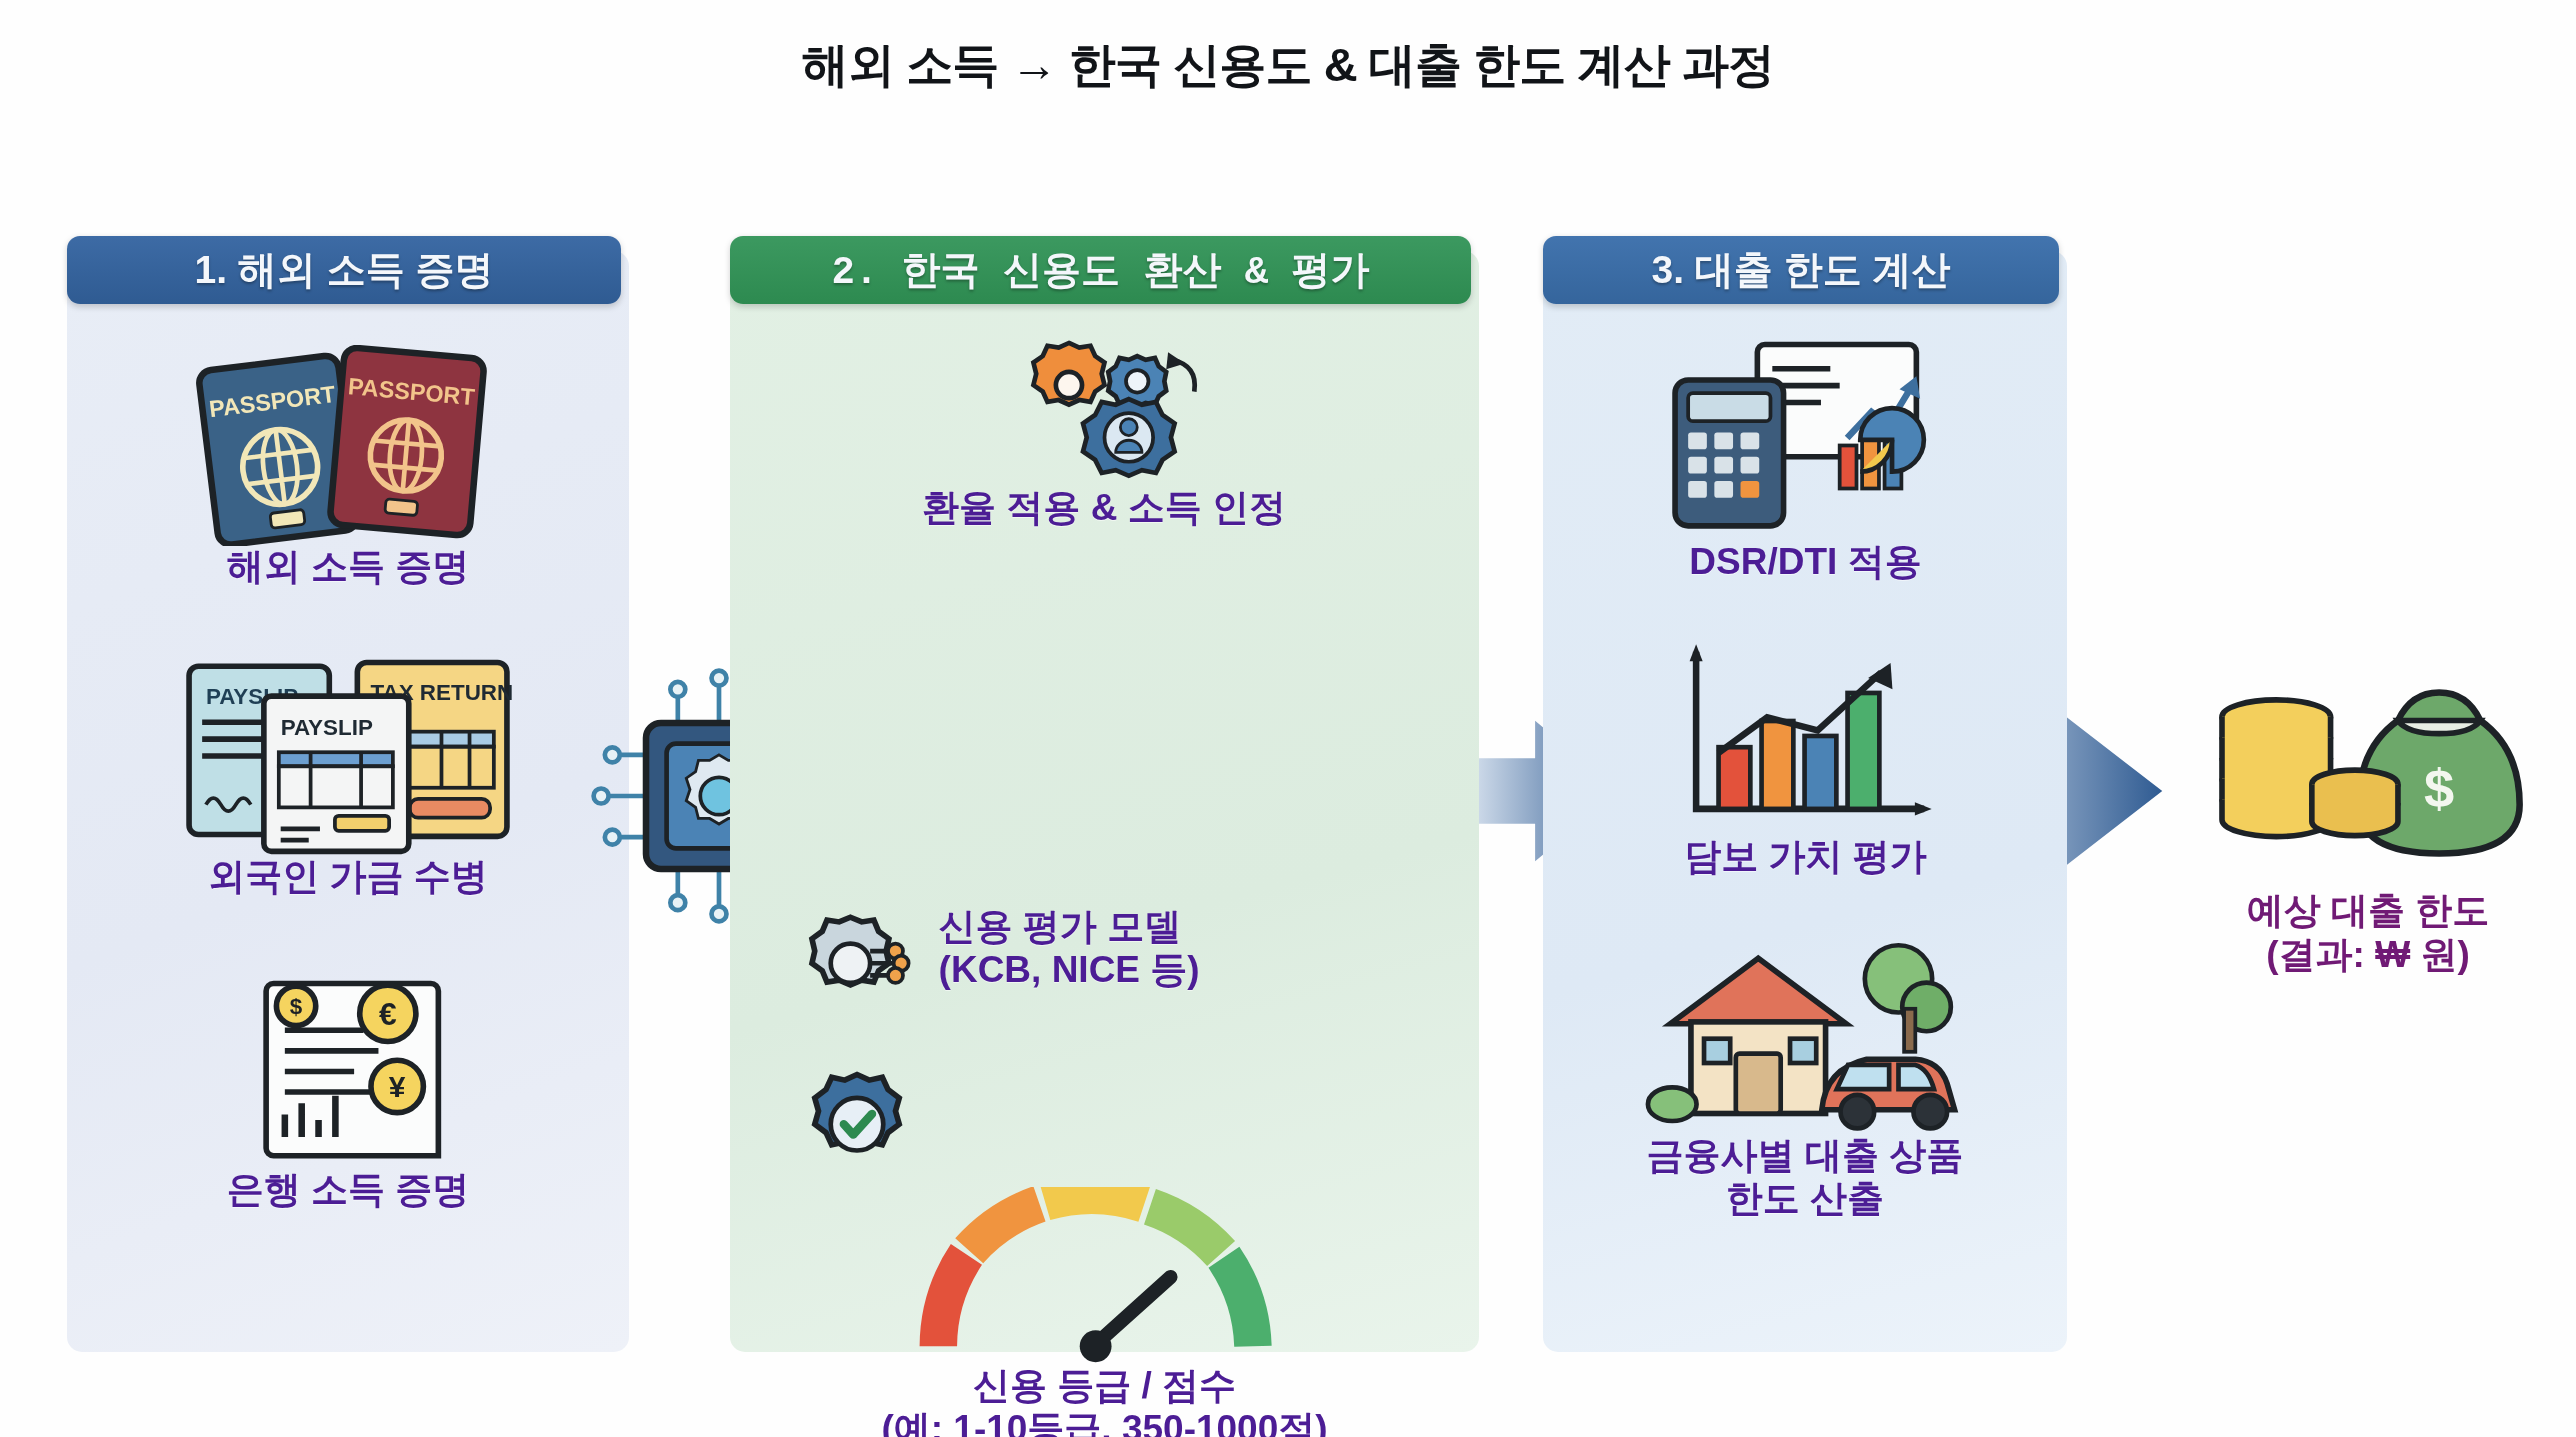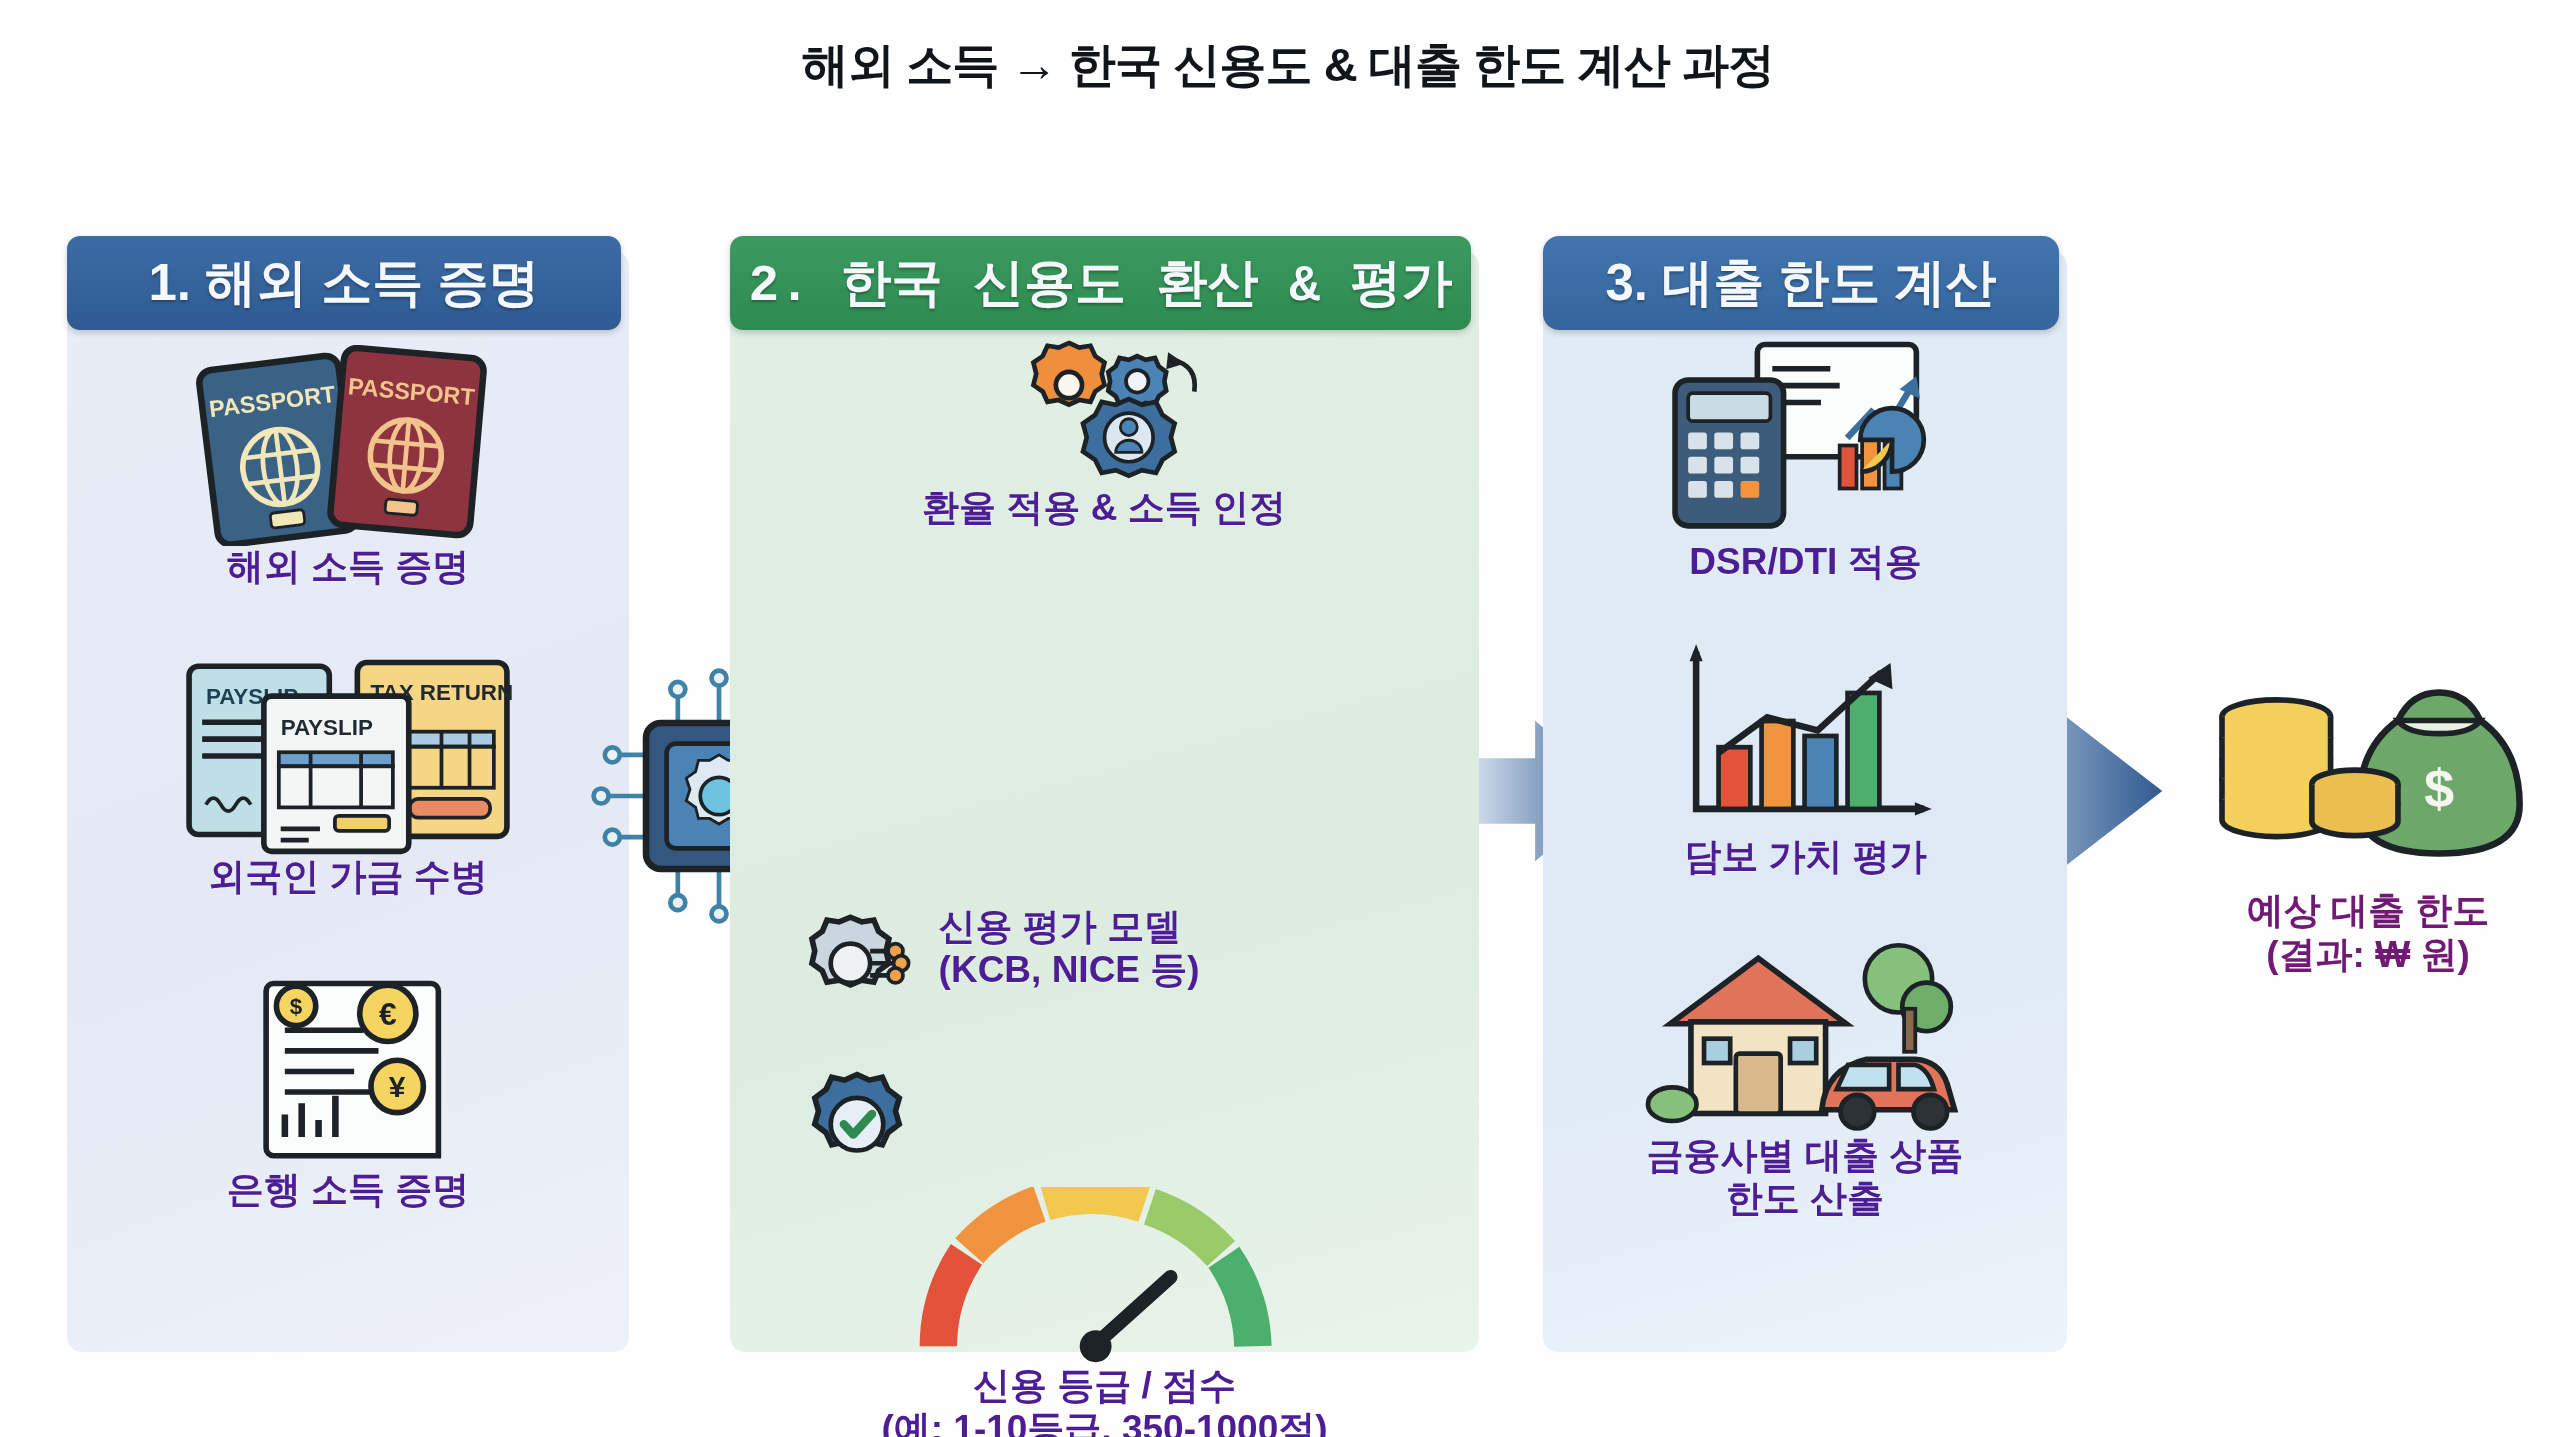--- a/index.html
+++ b/index.html
@@ -28,29 +28,29 @@
   .col-body {
     position: absolute; inset: 0;
     border-radius: 15px;
   }
   .col1 .col-body { background: linear-gradient(160deg,#e8edf6 0%, #e4e9f4 55%, #eef1f8 100%); }
   .col2 .col-body { background: linear-gradient(165deg,#e2f0e4 0%, #dcecdf 60%, #e9f4eb 100%); }
   .col3 .col-body { background: linear-gradient(165deg,#e2ecf6 0%, #dee9f5 60%, #ecf3fa 100%); }
 
   .col-header {
     position: absolute; top: -15px; left: 0; right: 8px;
-    height: 94px; border-radius: 13px;
+    height: 68px; border-radius: 13px;
     display: flex; align-items: center; justify-content: center;
-    color: #f4f7fb; font-size: 51px; font-weight: 800;
+    color: #f4f7fb; font-size: 39px; font-weight: 800;
     text-shadow: 0 1.9px 2.8px rgba(0,0,0,.30);
     box-shadow: 0 2.8px 6.6px rgba(0,0,0,.18);
   }
   .col1 .col-header { background: linear-gradient(180deg,#3d6ba5 0%, #2f5b92 100%); }
   .col2 .col-header { background: linear-gradient(180deg,#3c9960 0%, #2d8a50 100%); font-family: Liberation Mono, monospace; }
-  .col3 .col-header { background: linear-gradient(180deg,#4274ae 0%, #35659c 100%); border-radius: 16px; }
+  .col3 .col-header { background: linear-gradient(180deg,#4274ae 0%, #35659c 100%); }
 
   
   .item { position: absolute; text-align: center; }
   .item-label {
     font-size: 37px; font-weight: 800; color: #4c1d95; line-height: 1.16;
     white-space: pre-line;
     text-shadow: 0 0.9px 0 rgba(255,255,255,.55);
   }
   .row-item { position: absolute; display: flex; align-items: flex-start; gap: 20.6px; }
   .row-item .item-label { text-align: left; }

